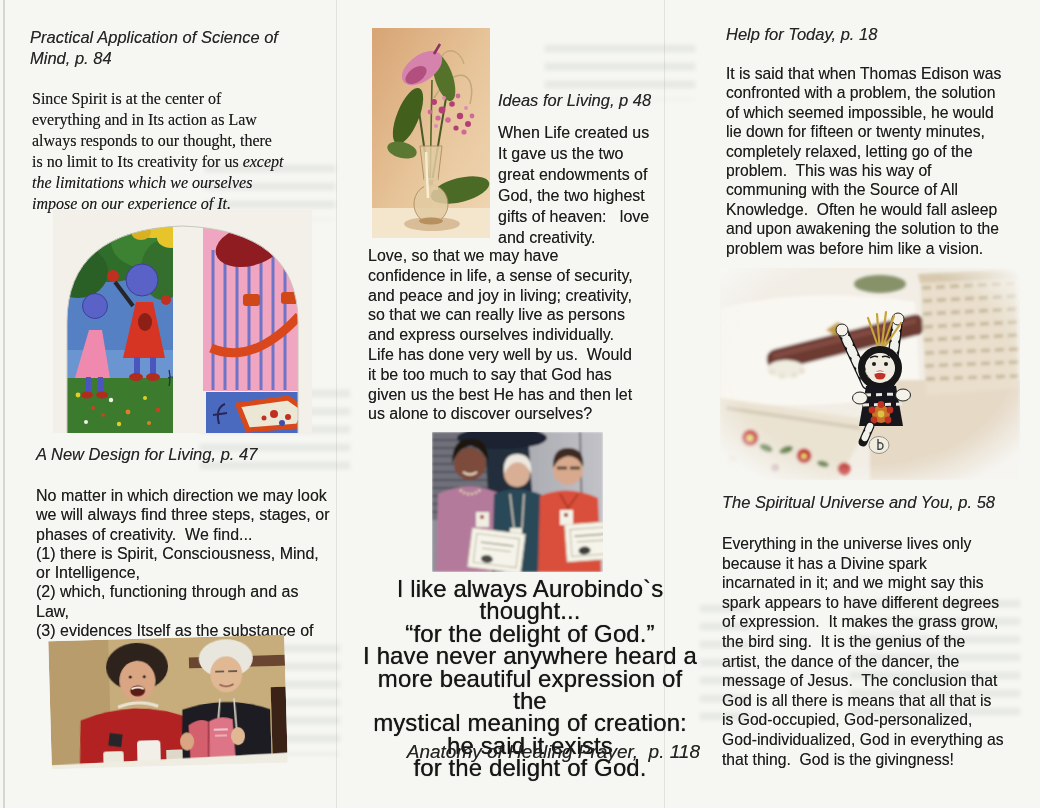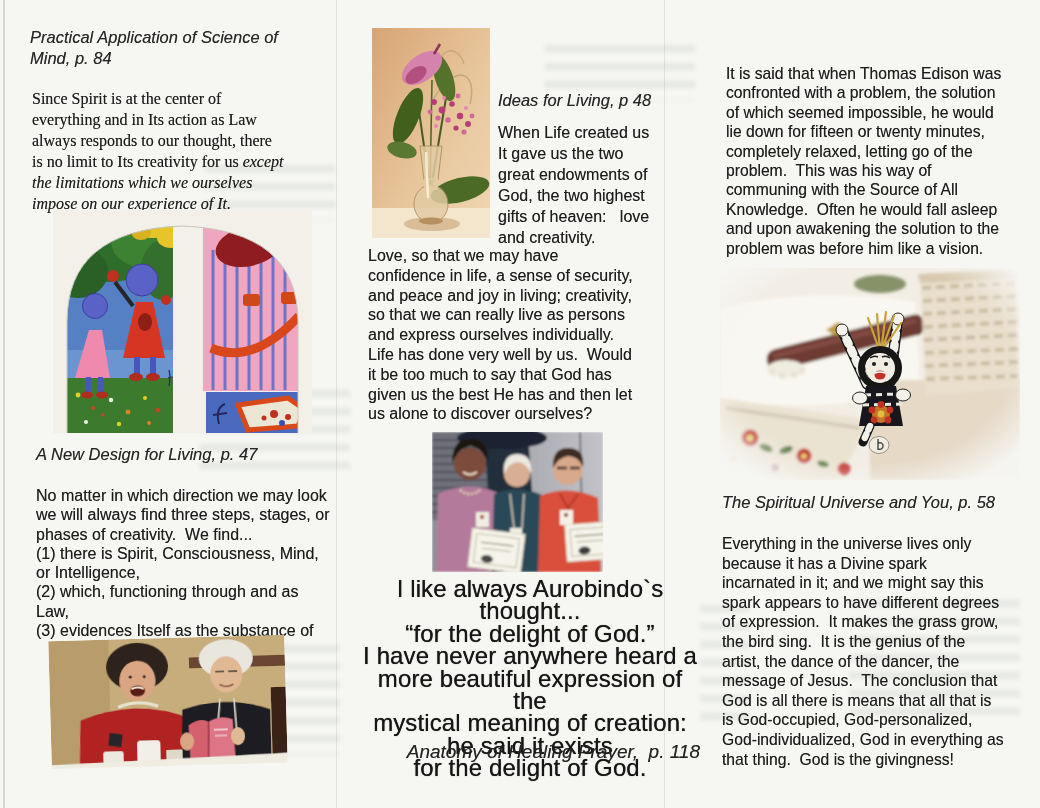--- a/index.html
+++ b/index.html
@@ -338,20 +338,21 @@
   <div class="abs quote" style="left:358px;top:578px;width:344px;">I like always Aurobindo`s thought...
 “for the delight of God.”
 I have never anywhere heard a
 more beautiful expression of the
 mystical meaning of creation:
 he said it exists
 for the delight of God.</div>
 
   <div class="abs attrib" style="left:370px;top:741px;width:330px;">Anatomy of Healing Prayer,  p. 118</div>
 
+  <div class="abs heading" style="left:726px;top:24px;width:300px;">Help for Today, p. 18</div>
 
   <div class="abs body-text" style="left:726px;top:64px;width:320px;line-height:19.4px;font-size:15.7px;">It is said that when Thomas Edison was
 confronted with a problem, the solution
 of which seemed impossible, he would
 lie down for fifteen or twenty minutes,
 completely relaxed, letting go of the
 problem.  This was his way of
 communing with the Source of All
 Knowledge.  Often he would fall asleep
 and upon awakening the solution to the

